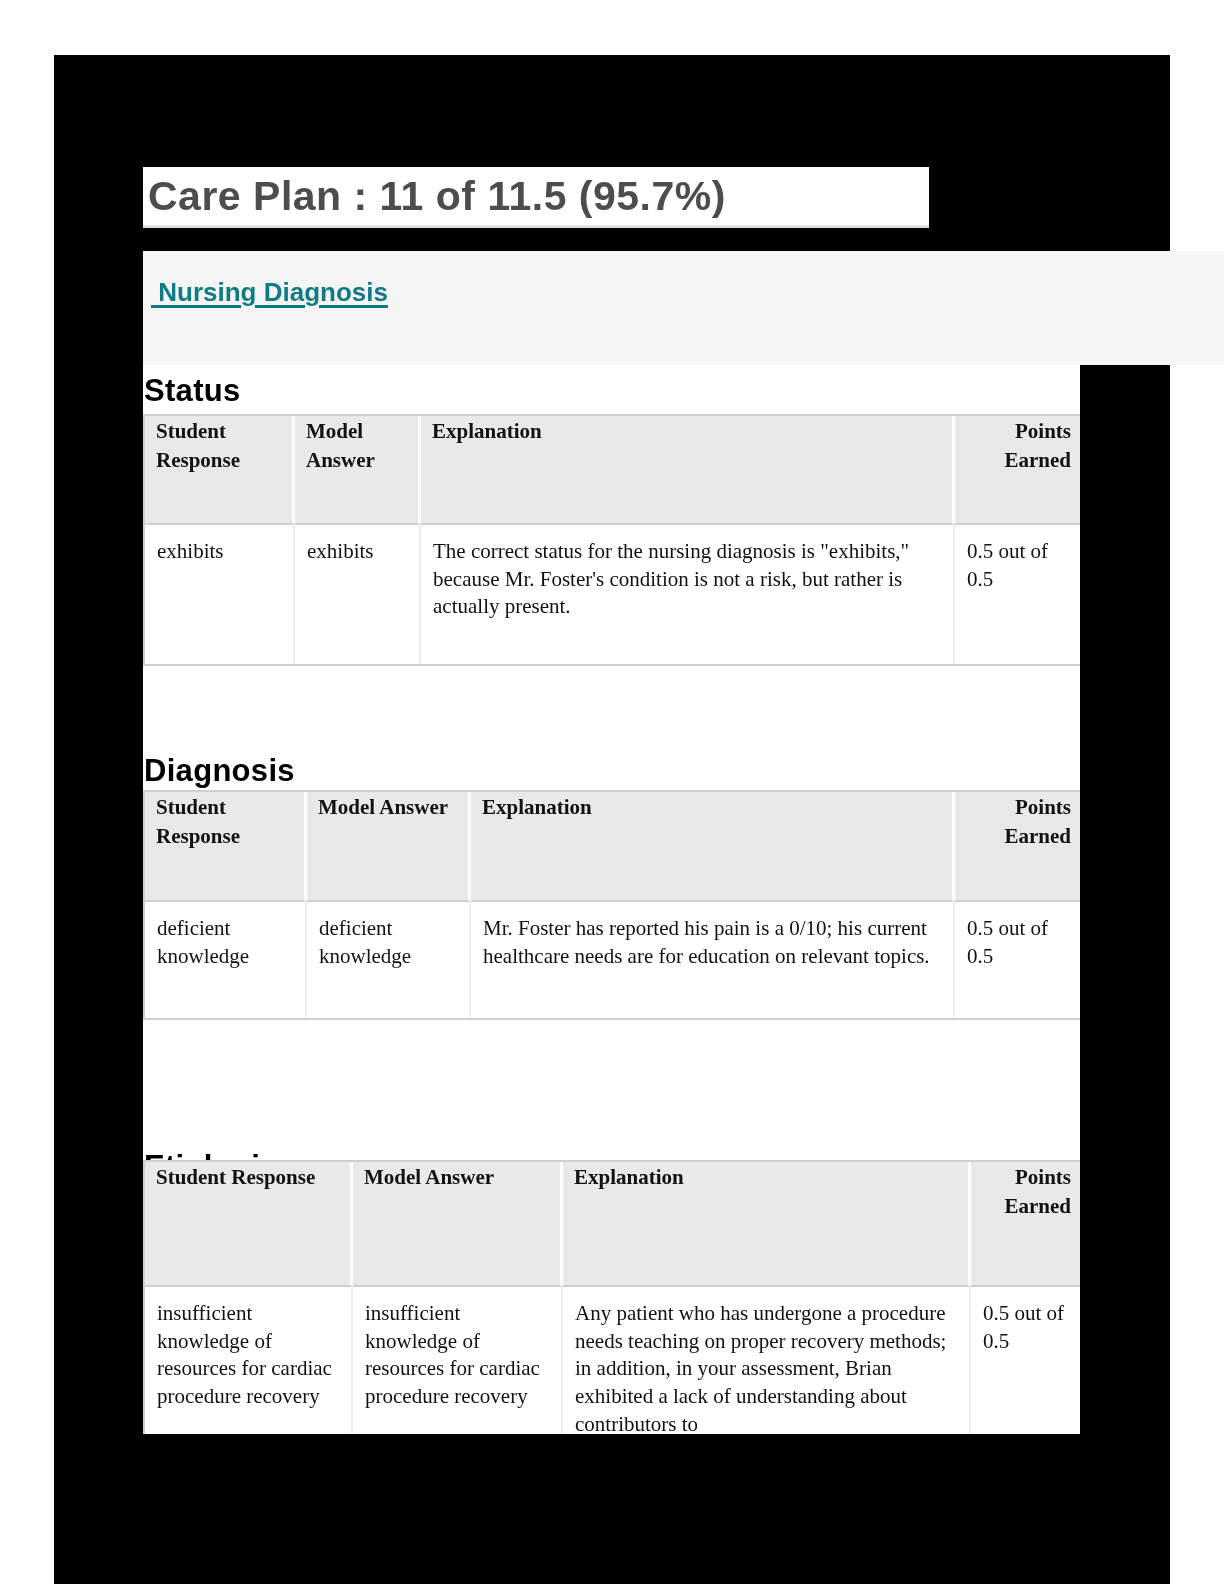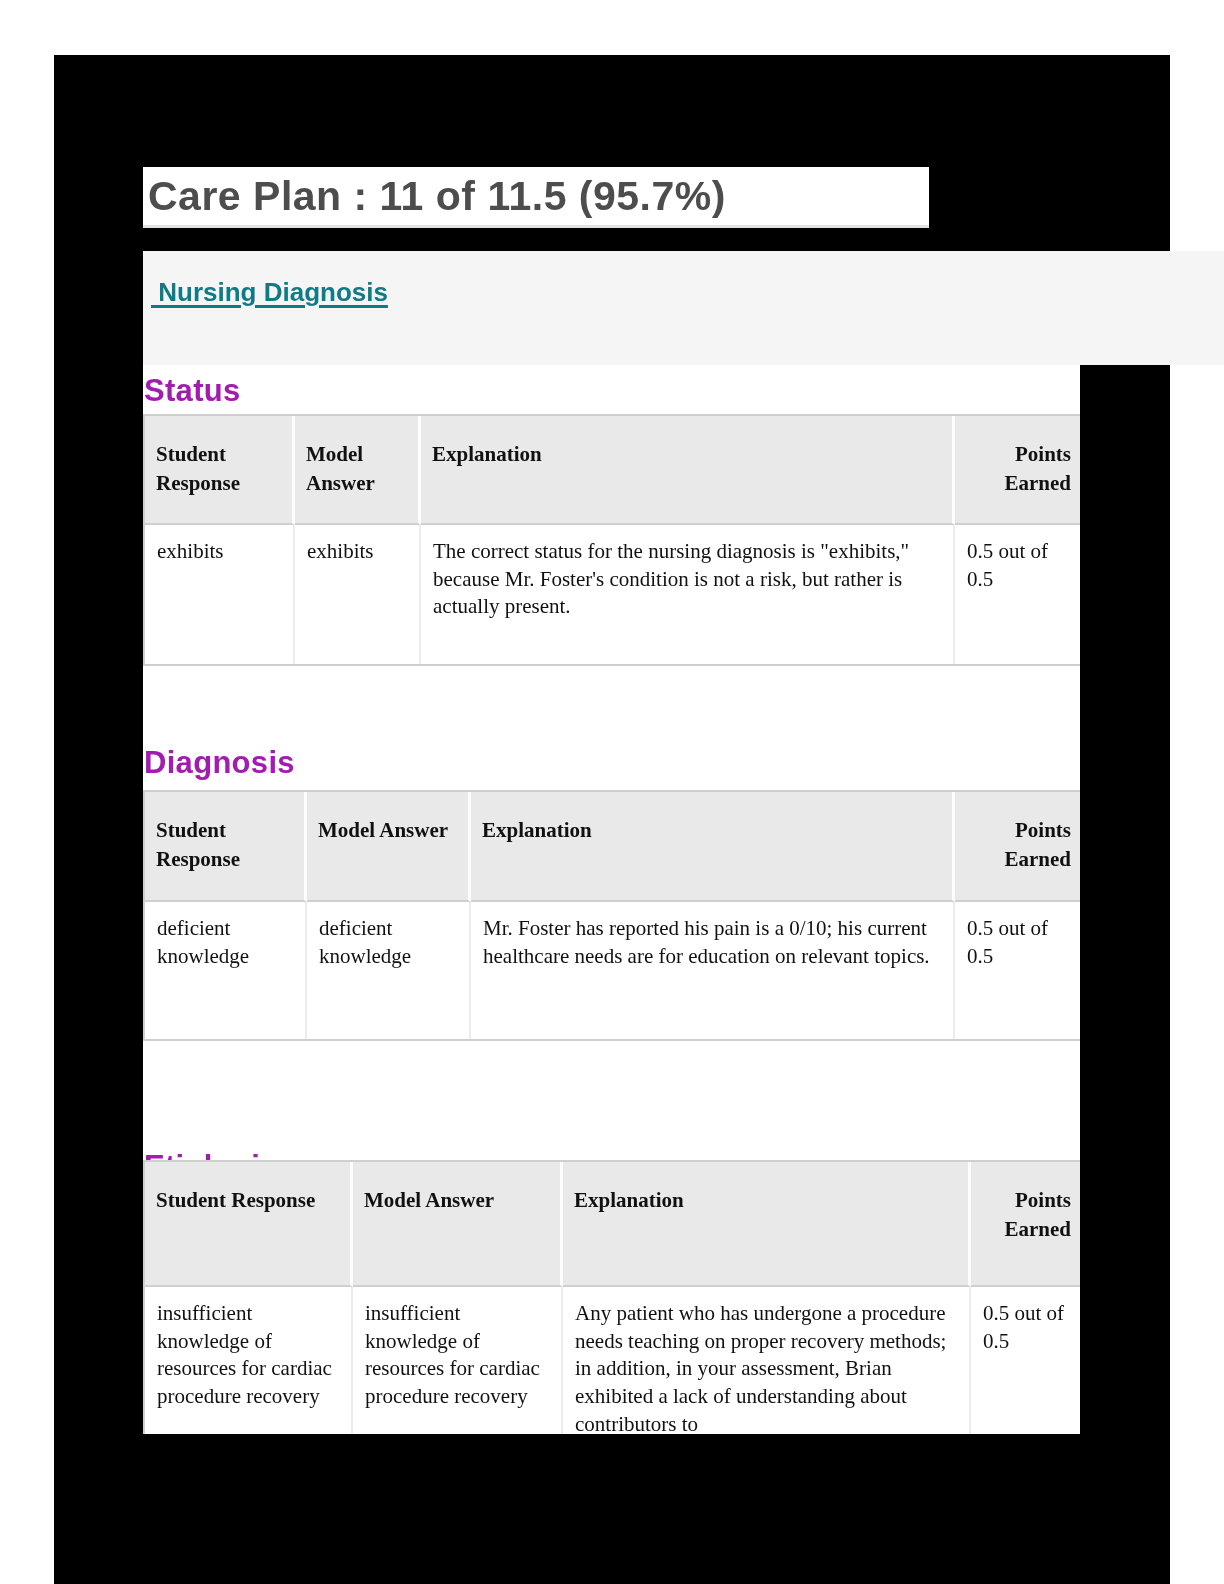--- a/index.html
+++ b/index.html
@@ -40,55 +40,55 @@
     text-decoration:underline;text-decoration-thickness:2.5px;text-underline-offset:4px;
     cursor:pointer;
   }
   
   .main-panel{
     position:absolute;left:143px;top:365px;width:937px;height:1069px;
     background:#ffffff;overflow:hidden;
   }
   .section-heading{
     position:absolute;left:1px;
-    font-size:31px;font-weight:bold;color:#a21caf;
+    font-size:31px;font-weight:bold;color:#000000;
     font-family:"Liberation Sans",sans-serif;letter-spacing:0.3px;
   }
   #status-heading{top:8px;}
-  #diagnosis-heading{top:380px;}
+  #diagnosis-heading{top:388px;}
   #etiologies-heading{top:784px;}
 
   .grade-table{
     position:absolute;left:0;
     border-collapse:separate;border-spacing:0;table-layout:fixed;
     width:937px;
     font-family:"Liberation Serif",serif;font-size:21px;color:#111111;
     border:2px solid #cfcfcf;box-sizing:border-box;
   }
   #status-table{top:49px;}
   #diagnosis-table{top:425px;}
   #etiologies-table{top:795px;}
 
   .grade-table th{
     background:#e9e9e9;text-align:left;vertical-align:top;
     font-weight:bold;font-size:21px;line-height:1.4;
-    padding:24px 11px;border-right:3px solid #fdfdfd;
+    padding:1px 11px;border-right:3px solid #fdfdfd;
     border-bottom:2px solid #cfcfcf;box-sizing:border-box;
   }
   .grade-table th:last-child{border-right:none;text-align:right;}
   .grade-table td{
     background:#ffffff;text-align:left;vertical-align:top;
     line-height:1.32;padding:13px 12px;
     border-right:2px solid #ececec;box-sizing:border-box;
   }
   .grade-table td:last-child{border-right:none;}
   #status-table th{height:109px;}
   #status-table td{height:139px;}
   #diagnosis-table th{height:110px;}
-  #diagnosis-table td{height:137px;}
+  #diagnosis-table td{height:116px;}
   #etiologies-table th{height:125px;}
   #etiologies-table td{height:149px;}
 </style>
 </head>
 <body>
 
 <div class="black-frame"></div>
 
 <div class="title-bar">
   <h1>Care Plan : 11 of 11.5 (95.7%)</h1>

